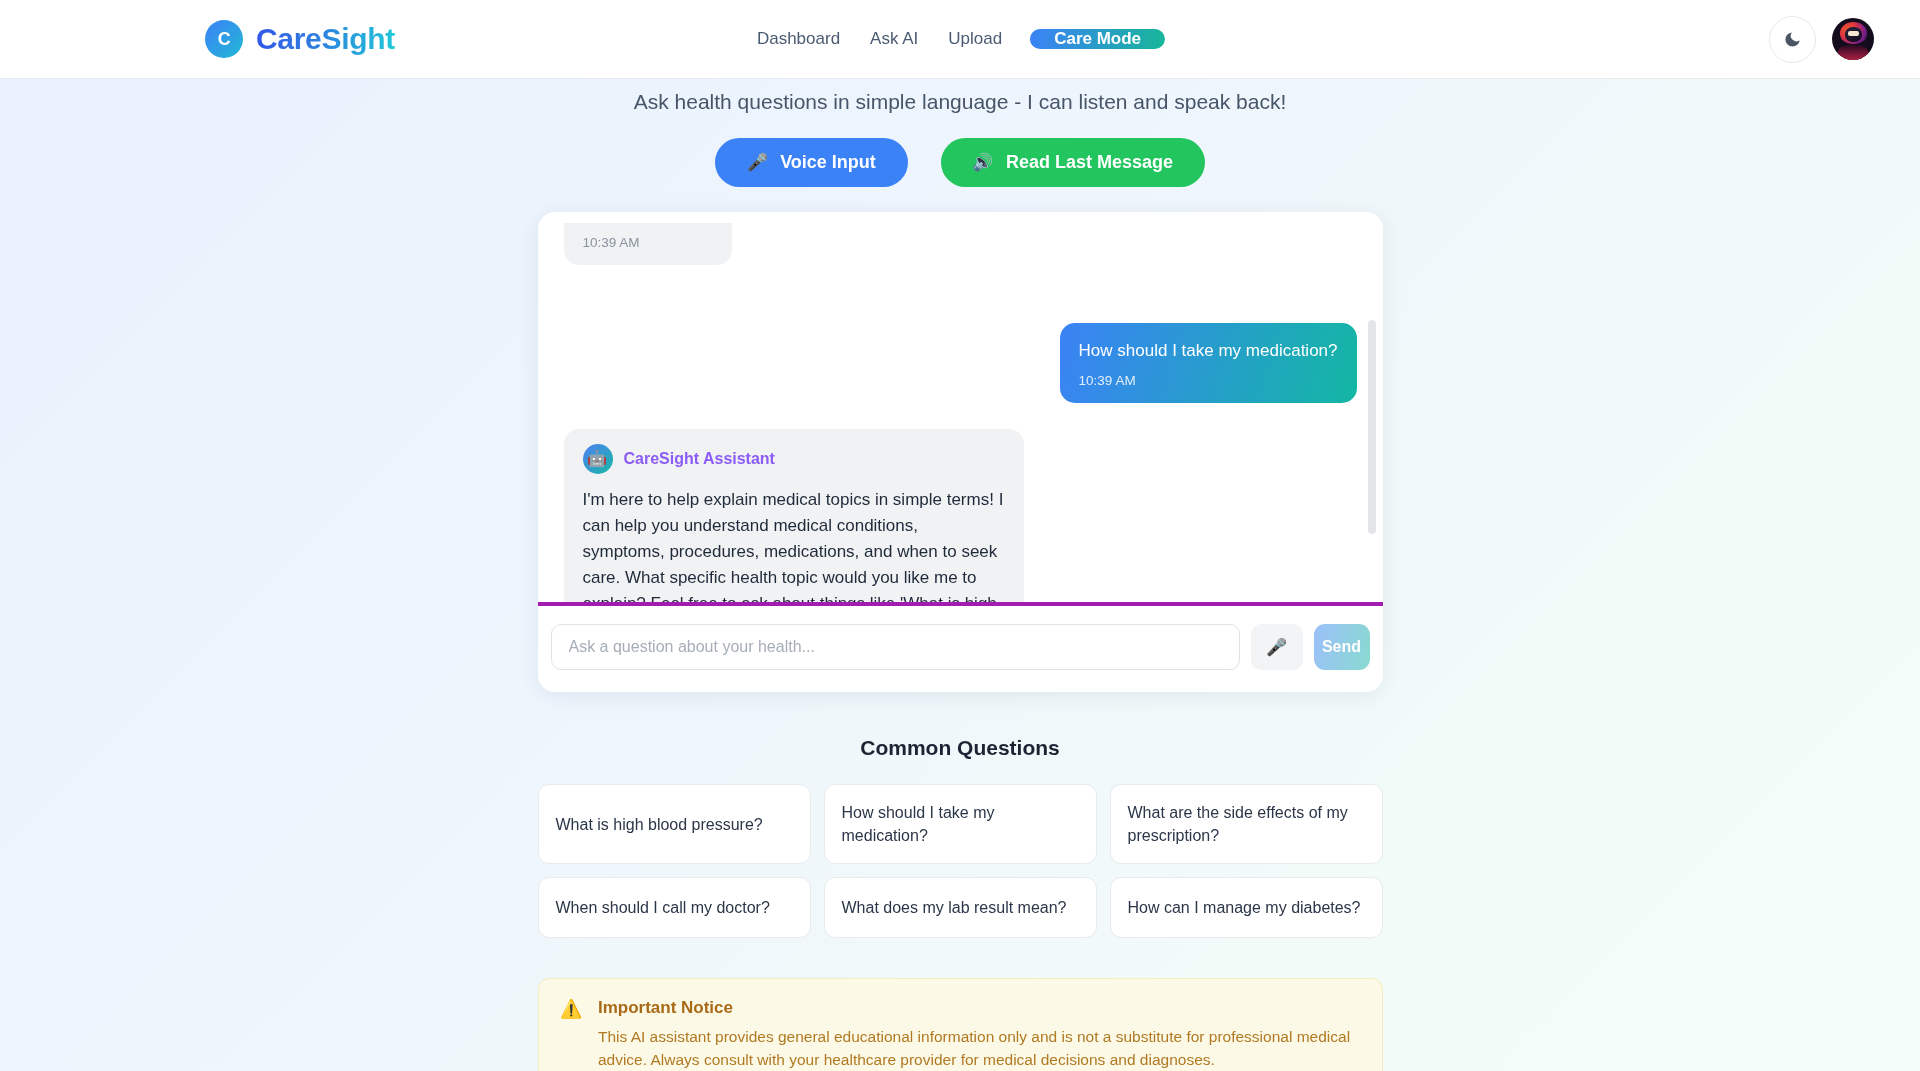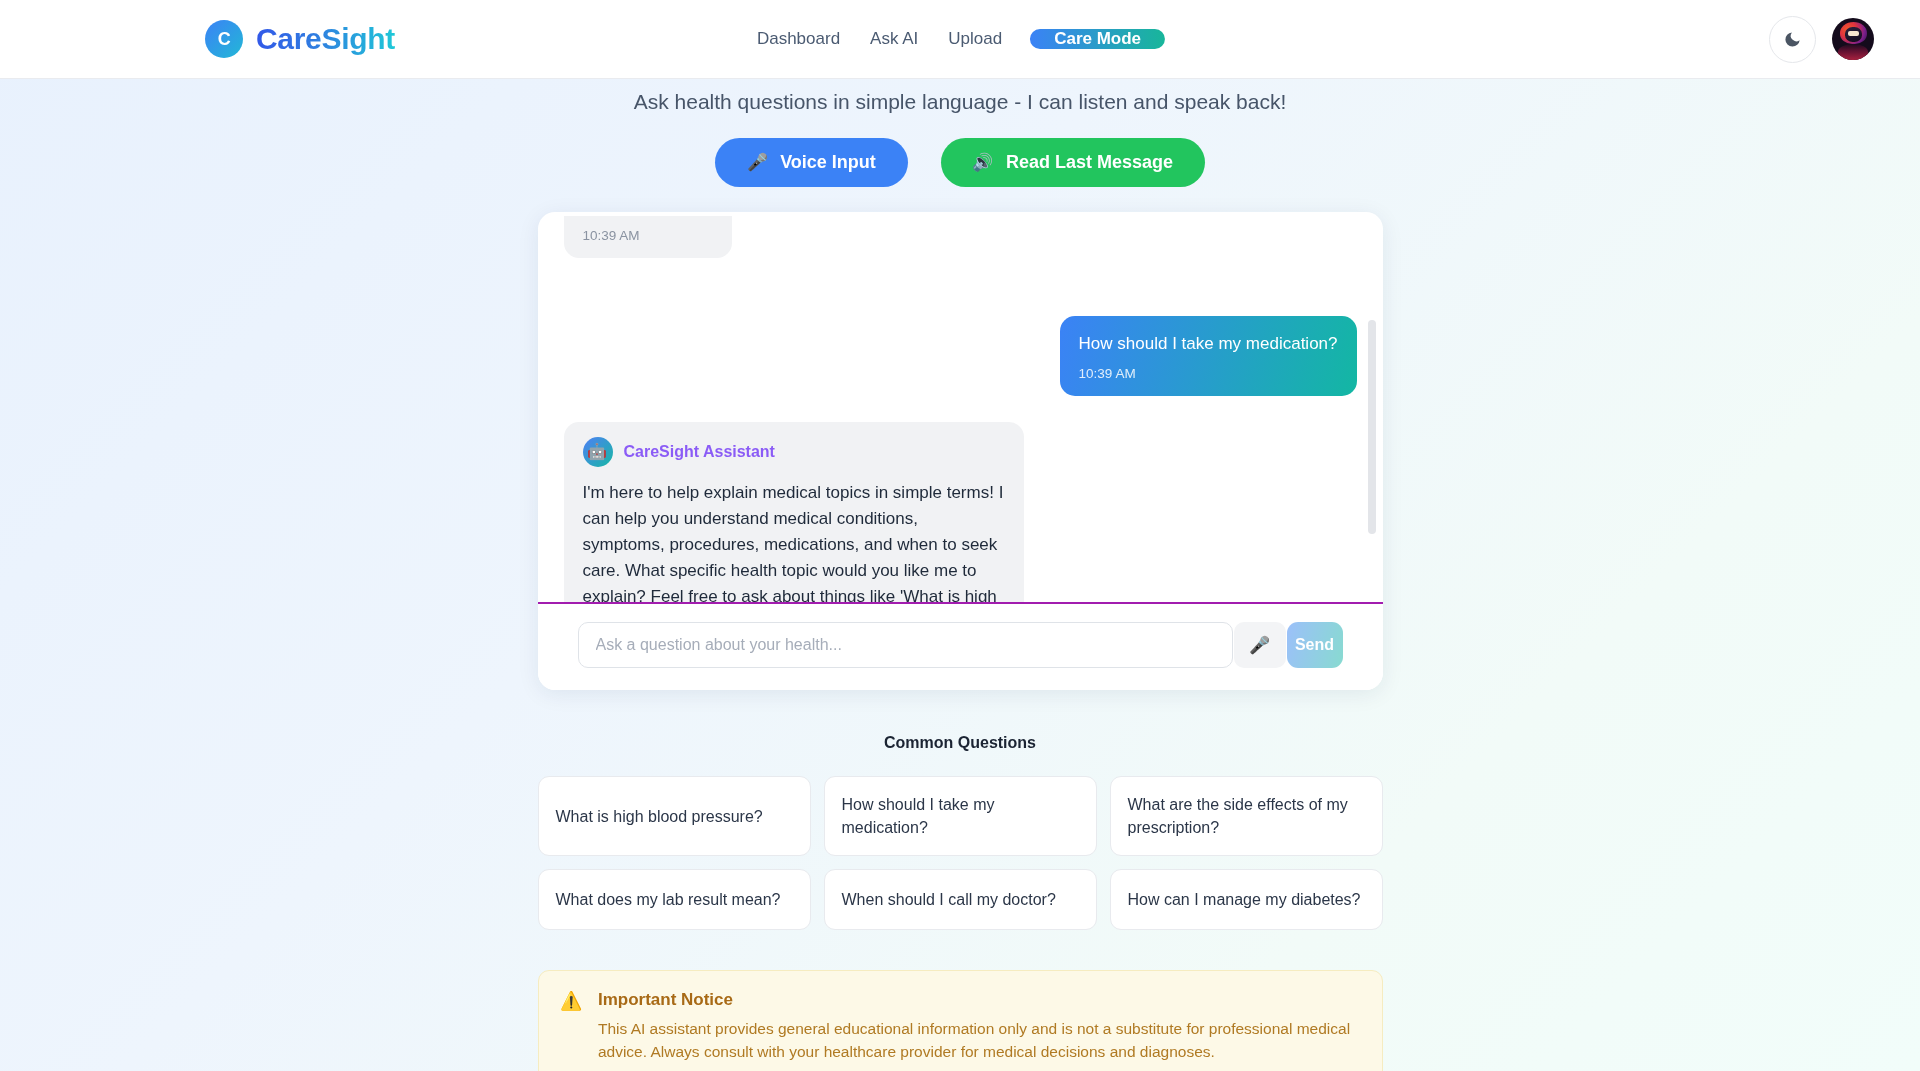--- a/index.html
+++ b/index.html
@@ -178,21 +178,21 @@
     margin: 25px auto 0;
     background: #ffffff;
     border-radius: 17px;
     box-shadow: 0 4px 22px rgba(15, 40, 80, 0.08);
     overflow: hidden;
     position: relative;
   }
 
   .chat-scroll {
     height: 390px;
-    padding: 4px 26px;
+    padding: 11px 26px;
     overflow: hidden;
     position: relative;
   }
 
   .msg-row { display: flex; margin-bottom: 26px; }
   .msg-row.left { justify-content: flex-start; }
   .msg-row.right { justify-content: flex-end; }
 
   .bubble {
     max-width: 460px;
@@ -261,25 +261,25 @@
     position: absolute;
     right: 7px;
     top: 108px;
     width: 8px;
     height: 214px;
     border-radius: 6px;
     background: #e3e5e9;
   }
 
   .chat-input-bar {
-    border-top: 2px solid #a21caf;
-    padding: 18px 40px 22px;
-    display: flex;
-    align-items: center;
-    gap: 1px;
+    border-top: 4px solid #a21caf;
+    padding: 18px 13px 22px;
+    display: flex;
+    align-items: center;
+    gap: 11px;
     background: #ffffff;
   }
 
   .chat-input {
     flex: 1;
     height: 46px;
     border: 1px solid #dfe3e8;
     border-radius: 10px;
     padding: 0 17px;
     font-size: 16px;
@@ -315,21 +315,21 @@
     color: #ffffff;
     font-size: 16px;
     font-weight: bold;
     font-family: inherit;
     cursor: pointer;
   }
 
   
   .cq-title {
     text-align: center;
-    font-size: 16px;
+    font-size: 21px;
     font-weight: bold;
     color: #1b2433;
     margin-top: 44px;
   }
 
   .cq-grid {
     width: 845px;
     margin: 24px auto 0;
     display: grid;
     grid-template-columns: repeat(3, 1fr);
@@ -459,22 +459,22 @@
     <button class="send-btn">Send</button>
   </div>
 </div>
 
 <div class="cq-title">Common Questions</div>
 
 <div class="cq-grid">
   <button class="cq-card">What is high blood pressure?</button>
   <button class="cq-card">How should I take my medication?</button>
   <button class="cq-card">What are the side effects of my prescription?</button>
+  <button class="cq-card">When should I call my doctor?</button>
   <button class="cq-card">What does my lab result mean?</button>
-  <button class="cq-card">When should I call my doctor?</button>
   <button class="cq-card">How can I manage my diabetes?</button>
 </div>
 
 <div class="notice">
   <div class="notice-icon">⚠️</div>
   <div>
     <div class="notice-title">Important Notice</div>
     <div class="notice-text">This AI assistant provides general educational information only and is not a substitute for professional medical advice. Always consult with your healthcare provider for medical decisions and diagnoses.</div>
   </div>
 </div>

